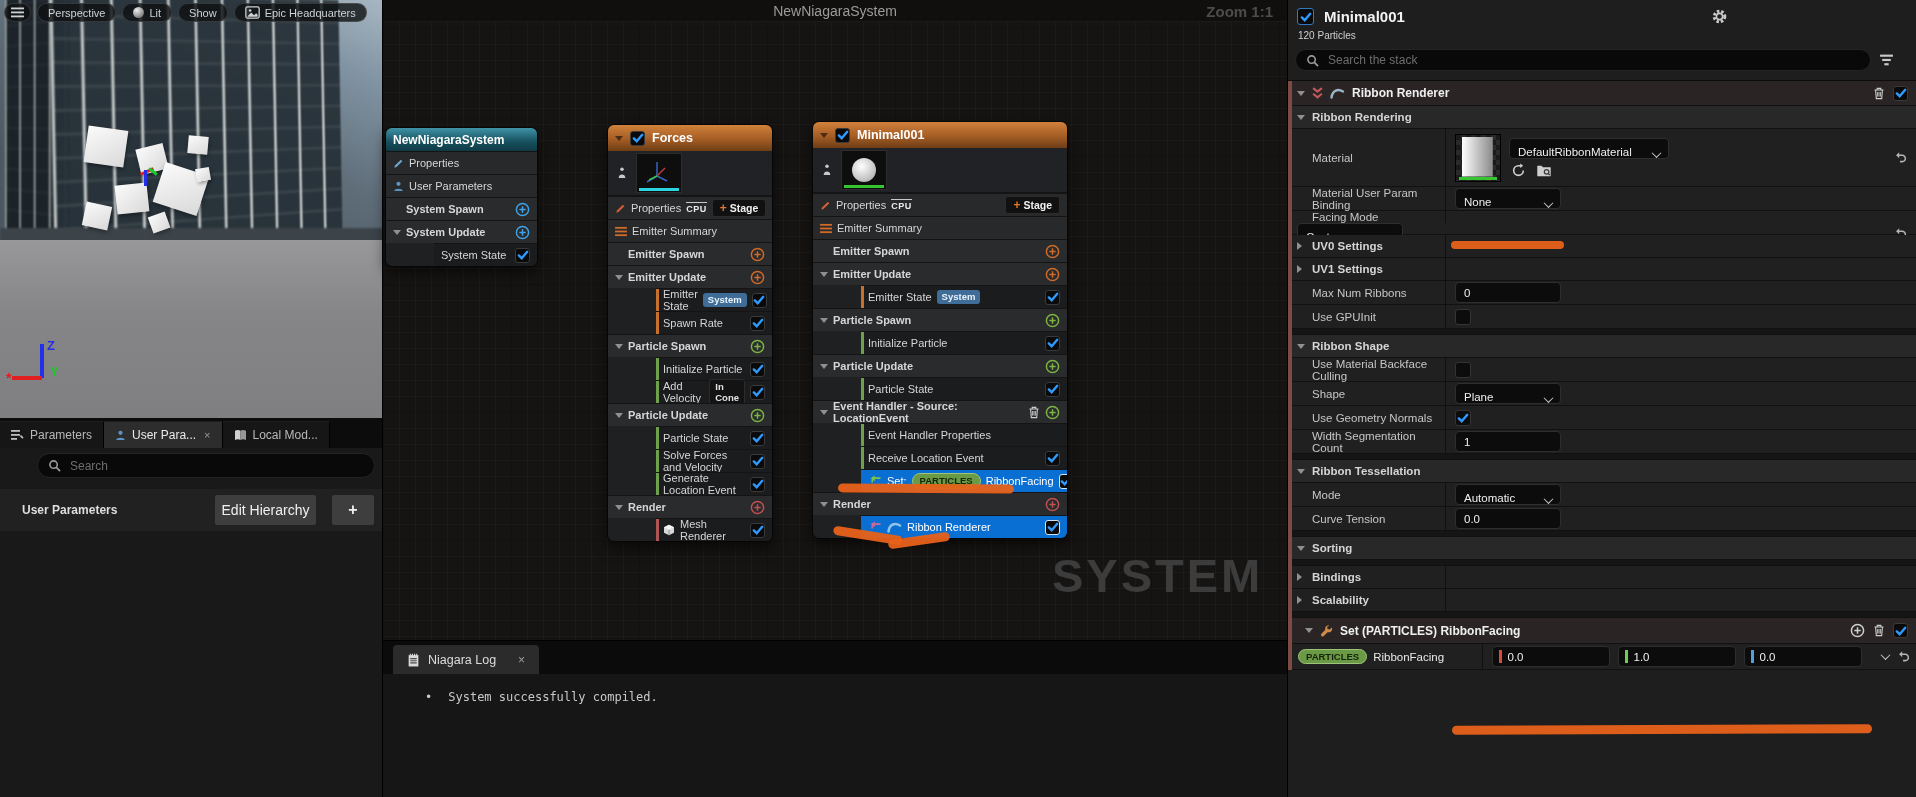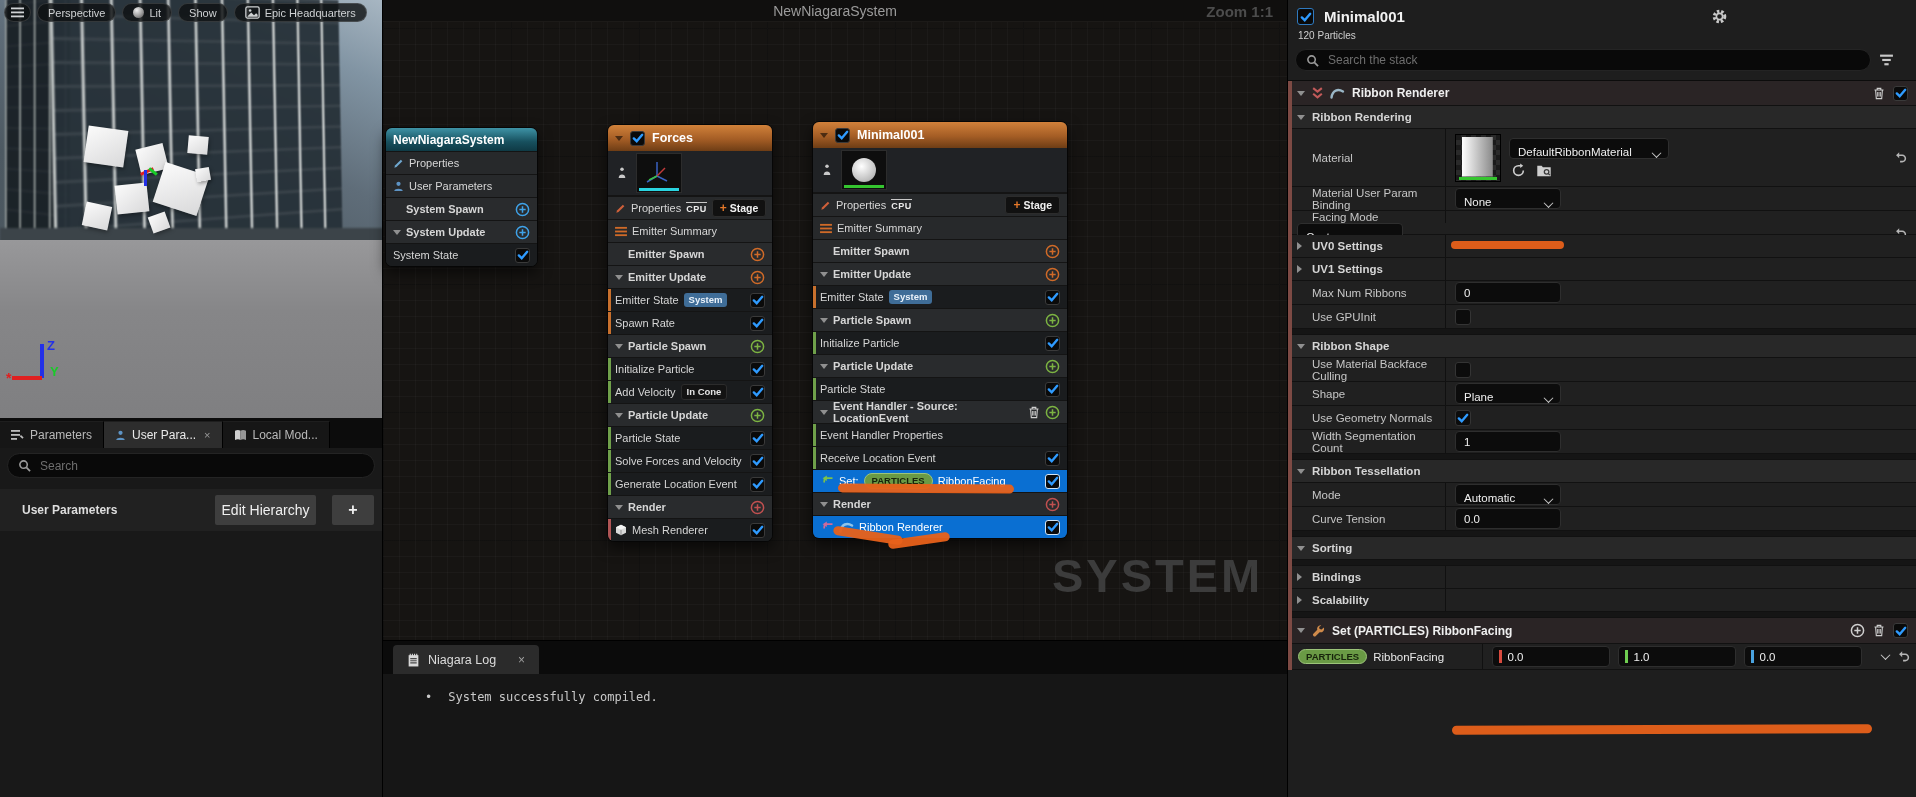--- a/index.html
+++ b/index.html
@@ -31,21 +31,21 @@
   .vp-menu{width:27px;height:19px;border-radius:10px;background:rgba(14,16,18,.8);border:1px solid rgba(255,255,255,.14);display:flex;align-items:center;justify-content:center;}
   .vp-btn{display:inline-flex;align-items:center;gap:5px;background:rgba(14,16,18,.8);border:1px solid rgba(255,255,255,.14);border-radius:10px;color:#cfd2d4;font-size:11px;padding:0 10px;height:19px;white-space:nowrap;}
   .sphere{width:11px;height:11px;border-radius:50%;background:radial-gradient(circle at 35% 30%,#eee,#9a9a9a 55%,#4a4a4a);}
 
   
   .params{position:absolute;left:0;top:418px;width:383px;height:379px;background:#191919;border-right:1px solid #000;}
   .tabstrip{height:30px;background:#0c0c0c;display:flex;align-items:flex-end;}
   .ptab{height:27px;display:flex;align-items:center;gap:6px;padding:0 11px;background:#161616;color:#b9b9b9;font-size:12px;border-right:1px solid #000;border-top:1px solid #1e1e1e;}
   .ptab.active{background:#2d2d2d;color:#e9e9e9;}
   .ptab .close{color:#9a9a9a;font-size:11px;margin-left:2px;}
-  .searchrow{padding:5px 7px;}
+  .searchrow{padding:5px 7px;margin-left:30px;}
   .searchpill{height:25px;border-radius:13px;background:#090909;border:1px solid #242424;display:flex;align-items:center;gap:7px;padding:0 10px;}
   .searchpill input{background:transparent;border:none;outline:none;color:#ddd;font-size:12px;width:100%;font-family:"Liberation Sans",sans-serif;}
   .searchpill input::placeholder{color:#6e6e6e;}
   .secrow{margin-top:6px;height:42px;background:#212121;display:flex;align-items:center;padding:0 8px 0 22px;}
   .seclabel{font-size:12px;font-weight:bold;color:#dedede;}
   .btn-gray{background:#3e3e3e;color:#f0f0f0;border-radius:2px;height:30px;display:flex;align-items:center;justify-content:center;font-size:14px;}
   .edit-btn{width:101px;margin-left:auto;}
   .plus-btn{width:42px;margin-left:16px;font-weight:bold;font-size:16px;}
 
   
@@ -77,21 +77,21 @@
   .tri-d.ph{visibility:hidden;}
   .tri-r{width:0;height:0;border-top:4.5px solid transparent;border-bottom:4.5px solid transparent;border-left:5.5px solid #909090;flex:none;}
   .cbx{width:15px;height:15px;background:#0a0a0a;border:1px solid #3a3a3a;border-radius:3px;display:flex;align-items:center;justify-content:center;flex:none;}
   .cbx.hdr{border-color:#2f7ac0;}
   .thumbrow{height:45px;background:#202225;display:flex;align-items:center;gap:9px;padding:0 9px;border-bottom:1px solid #141414;}
   .thumb{width:46px;height:40px;background:#0e0e0e;border:1px solid #2c2c2c;position:relative;overflow:hidden;}
   .thumb .uline{position:absolute;left:2px;right:2px;bottom:1px;height:3px;}
   .nrow{height:23px;display:flex;align-items:center;gap:5px;padding:0 7px;font-size:11px;color:#d6d6d6;border-top:1px solid #141414;position:relative;}
   .nrow.item{background:#27292b;}
   .nrow.group{background:#292b2d;font-weight:bold;}
-  .nrow.module{background:#1a1c1e;}
+  .nrow.module{background:#1a1c1e;margin-left:48px;}
   .nrow.selected{background:#0a6fd2;color:#fff;}
   .nrow .stripe{position:absolute;left:0;top:0;bottom:0;width:3px;}
   .nright{margin-left:auto;display:flex;align-items:center;gap:5px;}
   .pluscirc{width:15px;height:15px;flex:none;}
   .badge{font-size:9.5px;border-radius:3px;padding:1px 5px;font-weight:bold;line-height:1.2;}
   .badge.system{background:#3f6d98;color:#eaf2fa;}
   .badge.dark{background:#131313;color:#e3e3e3;border:1px solid #2c2c2c;}
   .badge.particles{background:#6a9a45;color:#17230b;border:1px solid #9cc47a;border-radius:9px;padding:1px 7px;}
   .cpu{font-size:9px;font-weight:bold;color:#ececec;border-top:1px solid #c9c9c9;padding-top:1px;letter-spacing:.5px;}
   .stagebtn{display:flex;align-items:center;gap:3px;background:#111;border:1px solid #2c2c2c;border-radius:3px;padding:1px 7px;color:#f0f0f0;font-weight:bold;font-size:10.5px;}
@@ -1031,21 +1031,21 @@
           <span class="val"></span>
         </div>
         <div class="drow" style="height: 23px;">
           <span class="lab">
             <span class="tri-r arr"></span>
             <span style="font-weight: bold; color: rgb(213, 213, 213);">Scalability</span>
           </span>
           <span class="val"></span>
         </div>
         <div class="dgap"></div>
-        <div class="drow hdr-row" style="height: 26px;">
+        <div class="drow hdr-row" style="height: 26px; padding-left: 8px;">
           <span class="labx">
             <span class="tri-d"></span>
             <span class="icsp">
               <svg width="13" height="13" viewBox="0 0 13 13">
                 <path d="M8.5 1.2 a3.5 3.5 0 0 0 -3.2 4.6 L1.4 9.7 a1.7 1.7 0 0 0 2.4 2.4 L7.6 8.2 a3.5 3.5 0 0 0 4.2 -4.7 L9.6 5.6 L7.6 5.1 L7.1 3.1 L9.2 1.4 Z" fill="#cf8a4a"></path>
               </svg>
             </span>
             <span>Set (PARTICLES) RibbonFacing</span>
           </span>
           <span class="hdr-right">

